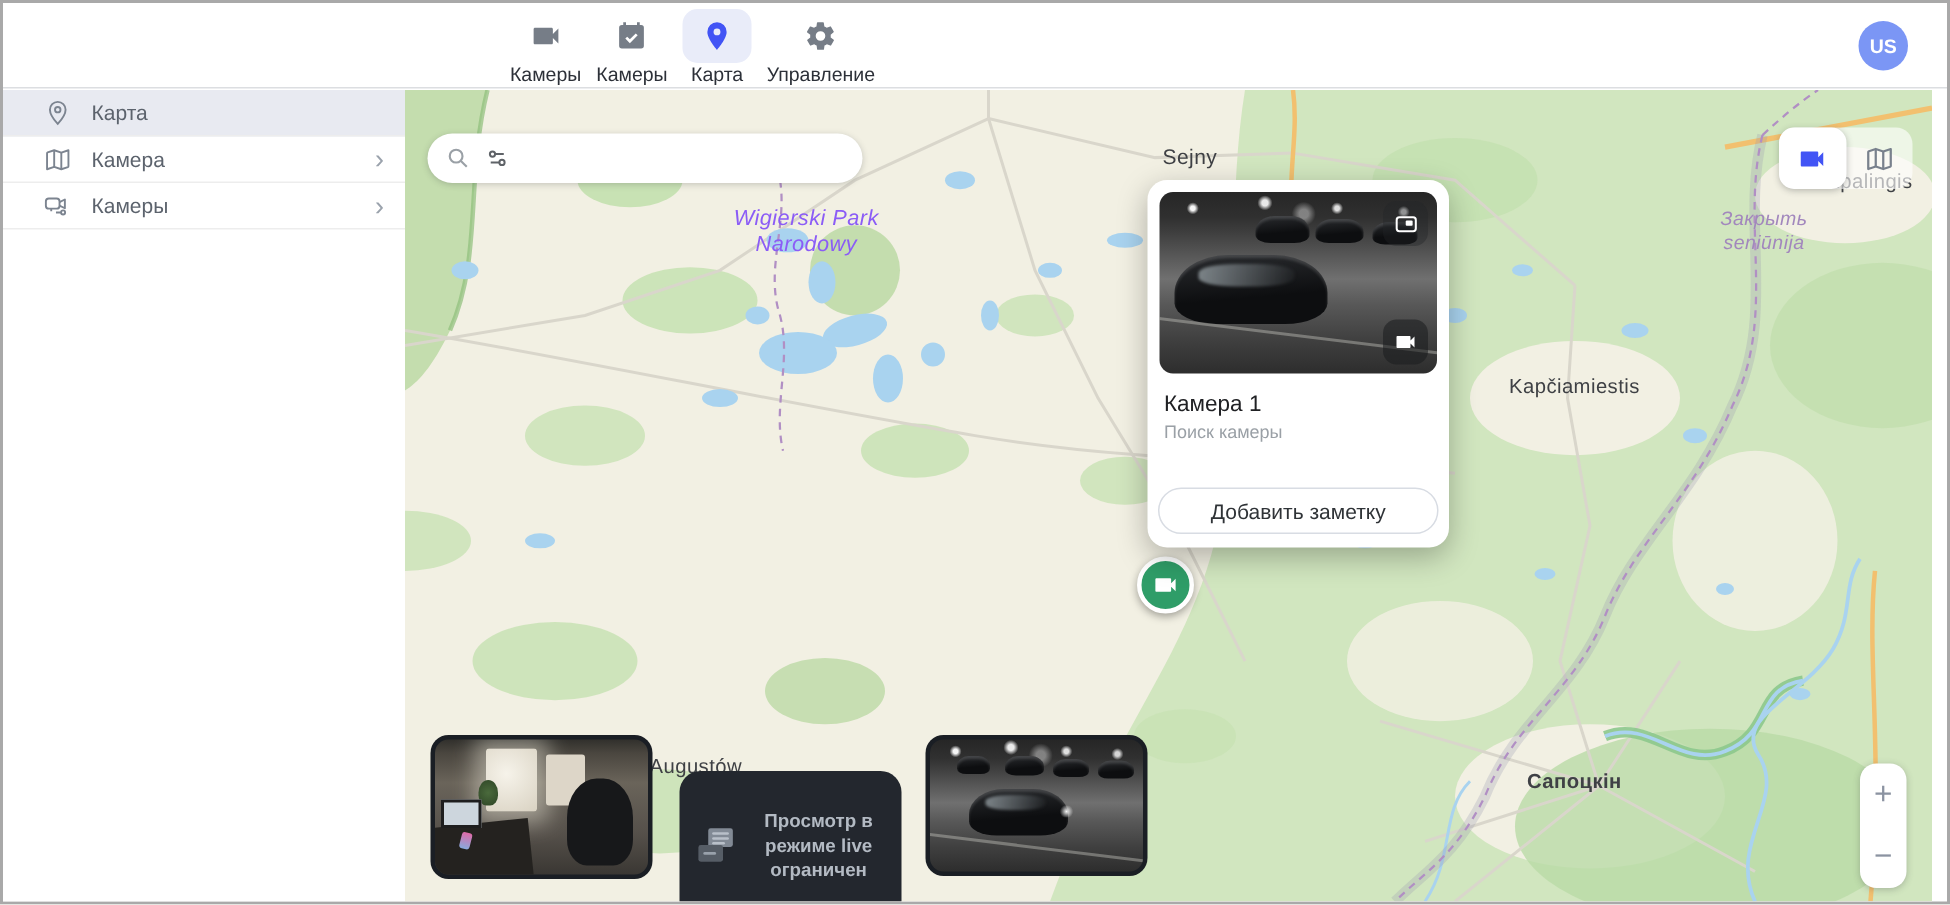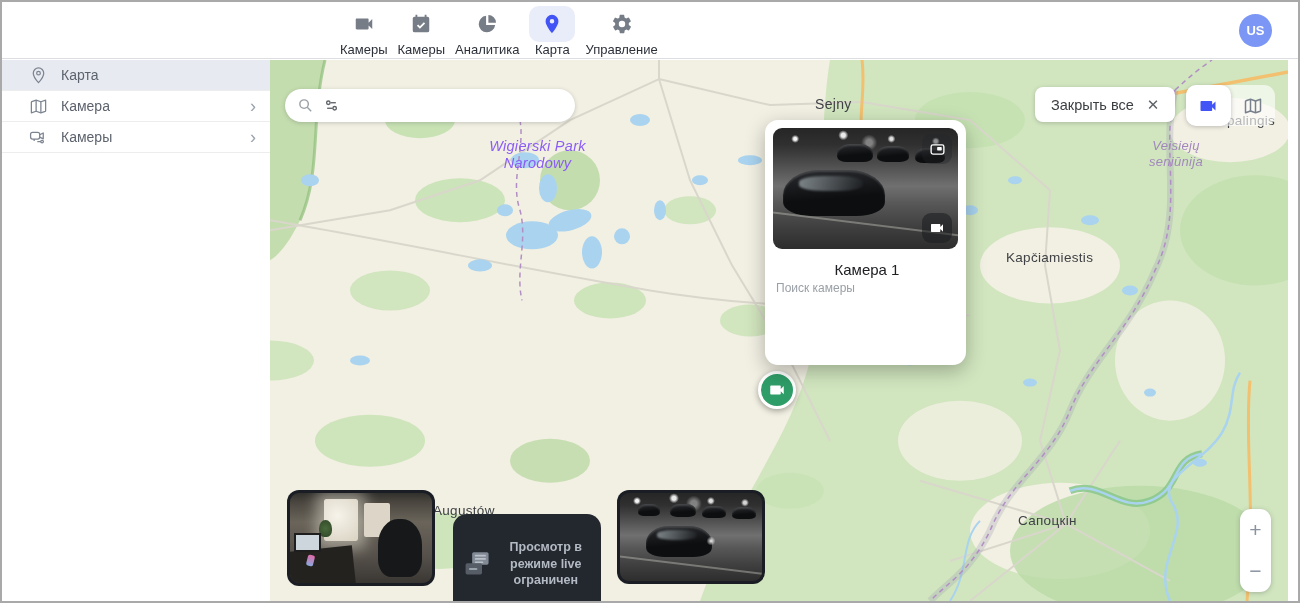--- a/index.html
+++ b/index.html
@@ -24,45 +24,45 @@
   .sidebar { position:absolute; left:0; top:58px; bottom:0; width:268px; background:#fff; z-index:25; }
   .side-item { height:31px; display:flex; align-items:center; padding:0 14px 0 27px; gap:13px; border-bottom:1px solid #ededed; font-size:14px; color:#5c636d; cursor:pointer; }
   .side-item.selected { background:#e8eaf1; }
   .side-item svg { width:19px; height:19px; stroke:#7c8490; fill:none; stroke-width:1.6; flex:none; }
   .chevron { margin-left:auto; color:#9aa2ac; font-size:18px; line-height:1; }
 
   
   .map { position:absolute; left:268px; top:58px; width:1018px; height:541px; overflow:hidden; background:#f2f0e3; }
   .map-bg { position:absolute; left:0; top:0; width:100%; height:100%; }
   .map-label { position:absolute; color:#3f4145; font-size:13.5px; letter-spacing:.3px; z-index:1; white-space:nowrap; }
-  #lbl-sejny { left:505px; top:36px; font-size:14px;margin-left:40px; }
+  #lbl-sejny { left:505px; top:36px; font-size:14px; }
   #lbl-park { left:205px; top:78px; color:#8b5cf6; font-style:italic; font-size:14.5px; white-space:normal; text-align:center; width:125px; line-height:1.2; }
   #lbl-kapciamiestis { left:736px; top:190px; }
   #lbl-veisieju { left:865px; top:78px; color:#a287bd; font-style:italic; font-size:13px; white-space:normal; text-align:center; width:82px; line-height:1.25; }
   #lbl-leipalingis { left:938px; top:53px; }
-  #lbl-sapotskin { left:748px; top:453px; }
+  #lbl-sapotskin { left:748px; top:453px;font-weight:bold; }
   #lbl-augustow { left:163px; top:443px; }
 
   .search-pill { position:absolute; left:15px; top:29px; width:290px; height:33px; border-radius:17px; background:#fff; box-shadow:0 1px 4px rgba(60,64,67,.25); display:flex; align-items:center; padding:0 12px; gap:8px; z-index:10; }
   .search-pill input { border:none; outline:none; flex:1; font-size:14px; color:#333; background:transparent; font-family:inherit; }
   .search-pill input::placeholder { color:#9aa0a6; }
   .search-pill svg { flex:none; }
 
   .close-all { position:absolute; left:765px; top:27px; height:35px; border-radius:8px; background:#fff; box-shadow:0 1px 4px rgba(60,64,67,.28); display:flex; align-items:center; gap:13px; padding:0 16px; font-size:14.5px; color:#3c4043; z-index:12; cursor:pointer; }
   .close-x { color:#5f6368; font-size:15px; }
 
   .seg { position:absolute; left:916px; top:25px; width:89px; height:41px; background:rgba(255,255,255,.62); border-radius:11px; display:flex; z-index:12; }
   .seg-opt { flex:1; display:flex; align-items:center; justify-content:center; cursor:pointer; }
   .seg-opt.active { background:#fff; border-radius:10px; box-shadow:0 1px 4px rgba(60,64,67,.3); }
 
   .popup { position:absolute; left:495px; top:60px; width:201px; height:245px; background:#fff; border-radius:13px; box-shadow:0 6px 20px rgba(0,0,0,.28); z-index:11; padding:8px; }
   .popup-thumb { width:185px; height:121px; border-radius:9px; position:relative; overflow:hidden; }
   .pip-btn { position:absolute; top:6px; right:6px; width:30px; height:30px; border-radius:9px; background:rgba(33,36,40,.38); display:flex; align-items:center; justify-content:center; cursor:pointer; z-index:3; }
   .cam-badge { position:absolute; bottom:6px; right:6px; width:30px; height:30px; border-radius:9px; background:rgba(25,27,30,.55); display:flex; align-items:center; justify-content:center; z-index:3; }
-  .popup-title { margin:12px 0 3px 3px; font-size:15px; color:#202124;text-align:center; }
+  .popup-title { margin:12px 0 3px 3px; font-size:15px; color:#202124; }
   .popup-addr { margin-left:3px; font-size:12px; color:#9aa0a6; }
   .note-btn { position:absolute; left:7px; right:7px; bottom:9px; height:31px; border-radius:17px; border:1px solid #d8dce3; background:#fff; font-size:14px; color:#2f3337; cursor:pointer; font-family:inherit; }
 
   .marker { position:absolute; left:488px; top:311px; width:38px; height:38px; border-radius:50%; background:#2f9d68; border:3px solid #fff; box-shadow:0 2px 6px rgba(0,0,0,.35); display:flex; align-items:center; justify-content:center; z-index:9; cursor:pointer; }
 
   .thumb { position:absolute; border-radius:12px; background:#1a1e24; padding:3px; z-index:5; cursor:pointer; }
   #thumb-office { left:17px; top:430px; width:148px; height:96px; }
   #thumb-night { left:347px; top:430px; width:148px; height:94px; }
   #thumb-restricted { left:183px; top:428px; width:148px; height:100px; background:#23272e; border-radius:14px; display:flex; flex-direction:row; align-items:center; justify-content:center; gap:6px; padding:0 8px;margin-top:26px; }
   .restricted-text { width:132px; text-align:center; color:#b3bac3; font-size:12.5px; font-weight:bold; line-height:1.35; }
@@ -111,29 +111,20 @@
         </div>
         <span class="nav-label">Камеры</span>
       </div>
       <div class="nav-item">
         <div class="nav-icon-box">
           <svg viewBox="0 0 24 24">
               <path d="M19 4h-1V2h-2v2H8V2H6v2H5a2 2 0 0 0-2 2v13a2 2 0 0 0 2 2h14a2 2 0 0 0 2-2V6a2 2 0 0 0-2-2zm-8.2 13.2-3.3-3.3 1.4-1.4 1.9 1.9 4.3-4.3 1.4 1.4-5.7 5.7z"></path>
             </svg>
         </div>
         <span class="nav-label">Камеры</span>
-      </div>
-      <div class="nav-item">
-        <div class="nav-icon-box">
-          <svg viewBox="0 0 24 24">
-              <path d="M11 3.1A9 9 0 1 0 20.9 13H11V3.1z"></path>
-              <path d="M13.5 2.2v8.3h8.3a8.4 8.4 0 0 0-8.3-8.3z"></path>
-            </svg>
-        </div>
-        <span class="nav-label">Аналитика</span>
       </div>
       <div class="nav-item active">
         <div class="nav-icon-box">
           <svg viewBox="0 0 24 24">
               <path d="M12 2a7 7 0 0 0-7 7c0 5.2 7 13 7 13s7-7.8 7-13a7 7 0 0 0-7-7zm0 9.5a2.5 2.5 0 1 1 0-5 2.5 2.5 0 0 1 0 5z"></path>
             </svg>
         </div>
         <span class="nav-label">Карта</span>
       </div>
       <div class="nav-item">
@@ -268,42 +259,38 @@
       <g fill="none" stroke="#b18fc4" stroke-width="1.5" stroke-dasharray="5 4">
         <path d="M905,30 C890,90 915,150 885,210 C860,270 820,300 800,350 C780,400 740,420 720,470 C700,510 680,520 660,540"></path>
         <path d="M905,30 C918,18 930,8 942,0"></path>
         <path d="M250,60 C255,90 240,120 250,150 C258,180 245,210 252,240"></path>
       </g>
     </svg>
 
     <div class="map-label" id="lbl-sejny">Sejny</div>
     <div class="map-label" id="lbl-park">Wigierski Park Narodowy</div>
     <div class="map-label" id="lbl-kapciamiestis">Kapčiamiestis</div>
-    <div class="map-label" id="lbl-veisieju">Veisiejų seniūnija</div>
+    <div class="map-label" id="lbl-veisieju">Закрыть seniūnija</div>
     <div class="map-label" id="lbl-leipalingis">Leipalingis</div>
     <div class="map-label" id="lbl-sapotskin">Сапоцкін</div>
     <div class="map-label" id="lbl-augustow">Augustów</div>
 
     <div class="search-pill">
       <svg width="17" height="17" viewBox="0 0 24 24" fill="none" stroke="#9aa0a6" stroke-width="2">
           <circle cx="10" cy="10" r="6"></circle>
           <path d="M14.5 14.5 20 20"></path>
         </svg>
       <svg width="19" height="19" viewBox="0 0 24 24" fill="none" stroke="#5f6368" stroke-width="1.7">
           <circle cx="8" cy="8.5" r="2.2"></circle>
           <path d="M10.8 8.5H17.5"></path>
           <path d="M6.5 15.5h7"></path>
           <circle cx="16" cy="15.5" r="2.2"></circle>
         </svg>
     </div>
 
-    <div class="close-all">
-      <span>Закрыть все</span>
-      <span class="close-x">✕</span>
-    </div>
 
     <div class="seg">
       <div class="seg-opt active">
         <svg width="20" height="20" viewBox="0 0 24 24" fill="#4254f5">
             <path d="M17 10.5V7c0-.55-.45-1-1-1H4c-.55 0-1 .45-1 1v10c0 .55.45 1 1 1h12c.55 0 1-.45 1-1v-3.5l4 4v-11l-4 4z"></path>
           </svg>
       </div>
       <div class="seg-opt">
         <svg width="20" height="20" viewBox="0 0 24 24" fill="none" stroke="#79818d" stroke-width="1.8" stroke-linejoin="round">
             <path d="M9 4 3.5 5.8a.8.8 0 0 0-.5.8V20l6-2 6 2 5.5-1.8a.8.8 0 0 0 .5-.8V4l-6 2-6-2z"></path>
@@ -327,20 +314,21 @@
             </svg>
         </div>
         <div class="cam-badge">
           <svg width="16" height="16" viewBox="0 0 24 24" fill="#fff">
               <path d="M17 10.5V7c0-.55-.45-1-1-1H4c-.55 0-1 .45-1 1v10c0 .55.45 1 1 1h12c.55 0 1-.45 1-1v-3.5l4 4v-11l-4 4z"></path>
             </svg>
         </div>
       </div>
       <div class="popup-title">Камера 1</div>
       <div class="popup-addr">Поиск камеры</div>
+      <button class="note-btn">Добавить заметку</button>
     </div>
 
     <div class="marker">
       <svg width="18" height="18" viewBox="0 0 24 24" fill="#fff">
           <path d="M17 10.5V7c0-.55-.45-1-1-1H4c-.55 0-1 .45-1 1v10c0 .55.45 1 1 1h12c.55 0 1-.45 1-1v-3.5l4 4v-11l-4 4z"></path>
         </svg>
     </div>
 
     <div class="thumb" id="thumb-office">
       <div class="scene scene-office">

